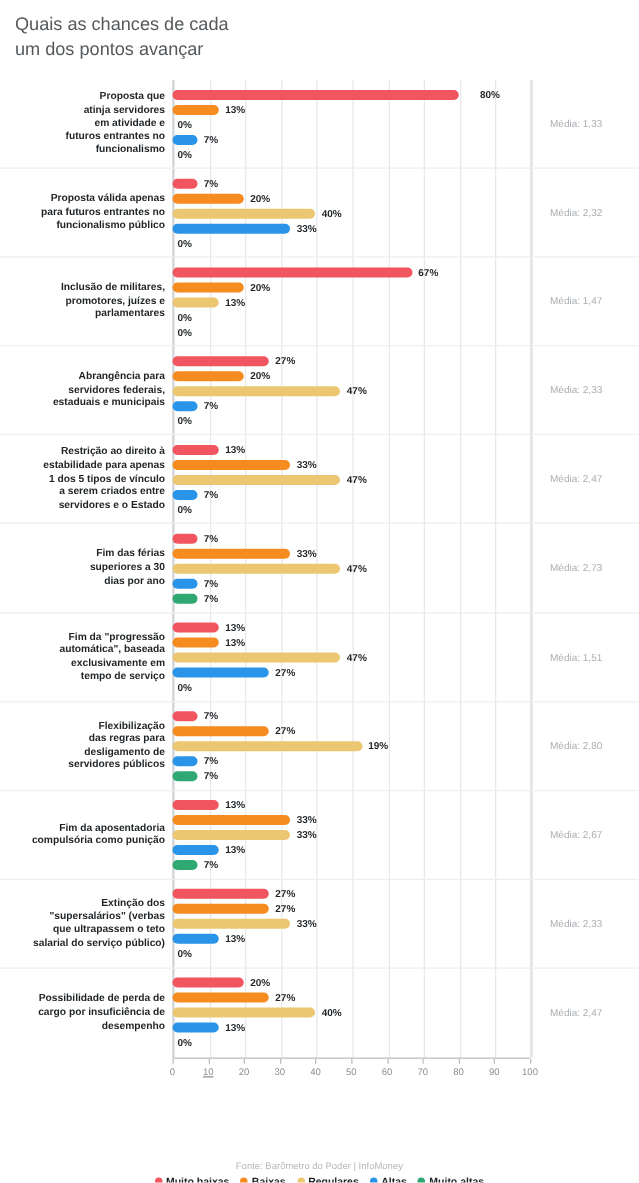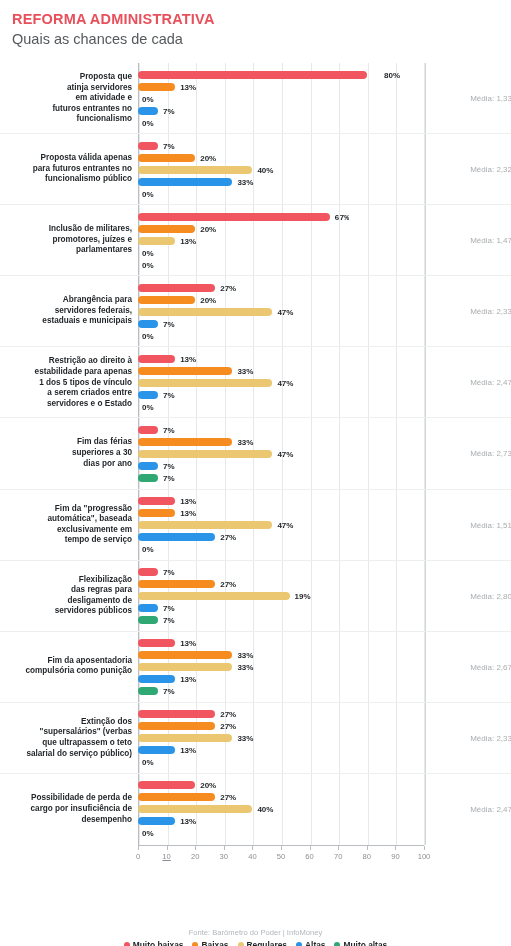--- a/index.html
+++ b/index.html
@@ -75,21 +75,21 @@
     color: #1f2326;
     line-height: 10.6px;
     top: 50%;
     transform: translateY(-50%);
   }
 
   .media {
     position: absolute;
     left: 440px;
     width: 72px;
-    text-align: right;
+    text-align: left;
     font-size: 8px;
     color: #a9adb1;
     top: 50%;
     transform: translateY(-50%);
     white-space: nowrap;
   }
 
   .bars {
     position: absolute;
     left: 138px;
@@ -161,22 +161,22 @@
     font-size: 7.6px;
     color: #b3b7bb;
   }
 </style>
 </head>
 <body>
 
 <div class="page">
 
   <div class="header">
-    <div class="title">REFORMA ADMINISTRATIVA</div>
     <div class="subtitle">Quais as chances de cada</div>
+    <div class="subtitle">um dos pontos avançar</div>
   </div>
 
   <div class="chart">
     <div class="plot">
       <div class="gridlines" id="gridlines">
           <div class="gridline" style="left: 0px;"></div>
           <div class="gridline" style="left: 28.6px;"></div>
           <div class="gridline" style="left: 57.2px;"></div>
           <div class="gridline" style="left: 85.8px;"></div>
           <div class="gridline" style="left: 114.4px;"></div>
@@ -251,21 +251,21 @@
         </div>
         <div class="group" style="top: 142.182px; height: 71.0909px;">
           <div class="cat-label">
             <div>Inclusão de militares,</div>
             <div>promotores, juízes e</div>
             <div>parlamentares</div>
           </div>
           <div class="bars">
             <div class="barrow" style="top: 7.54545px; width: 286px;">
               <div class="bar" style="width: 191.62px; background: rgb(241, 85, 95);"></div>
-              <div class="bar-val" style="left: 196.62px; font-family: Liberation Mono, monospace;">67%</div>
+              <div class="bar-val" style="left: 196.62px;">67%</div>
             </div>
             <div class="barrow" style="top: 19.5455px; width: 286px;">
               <div class="bar" style="width: 57.2px; background: rgb(246, 139, 31);"></div>
               <div class="bar-val" style="left: 62.2px;">20%</div>
             </div>
             <div class="barrow" style="top: 31.5455px; width: 286px;">
               <div class="bar" style="width: 37.18px; background: rgb(236, 199, 113);"></div>
               <div class="bar-val" style="left: 42.18px;">13%</div>
             </div>
             <div class="barrow" style="top: 43.5455px; width: 286px;">

